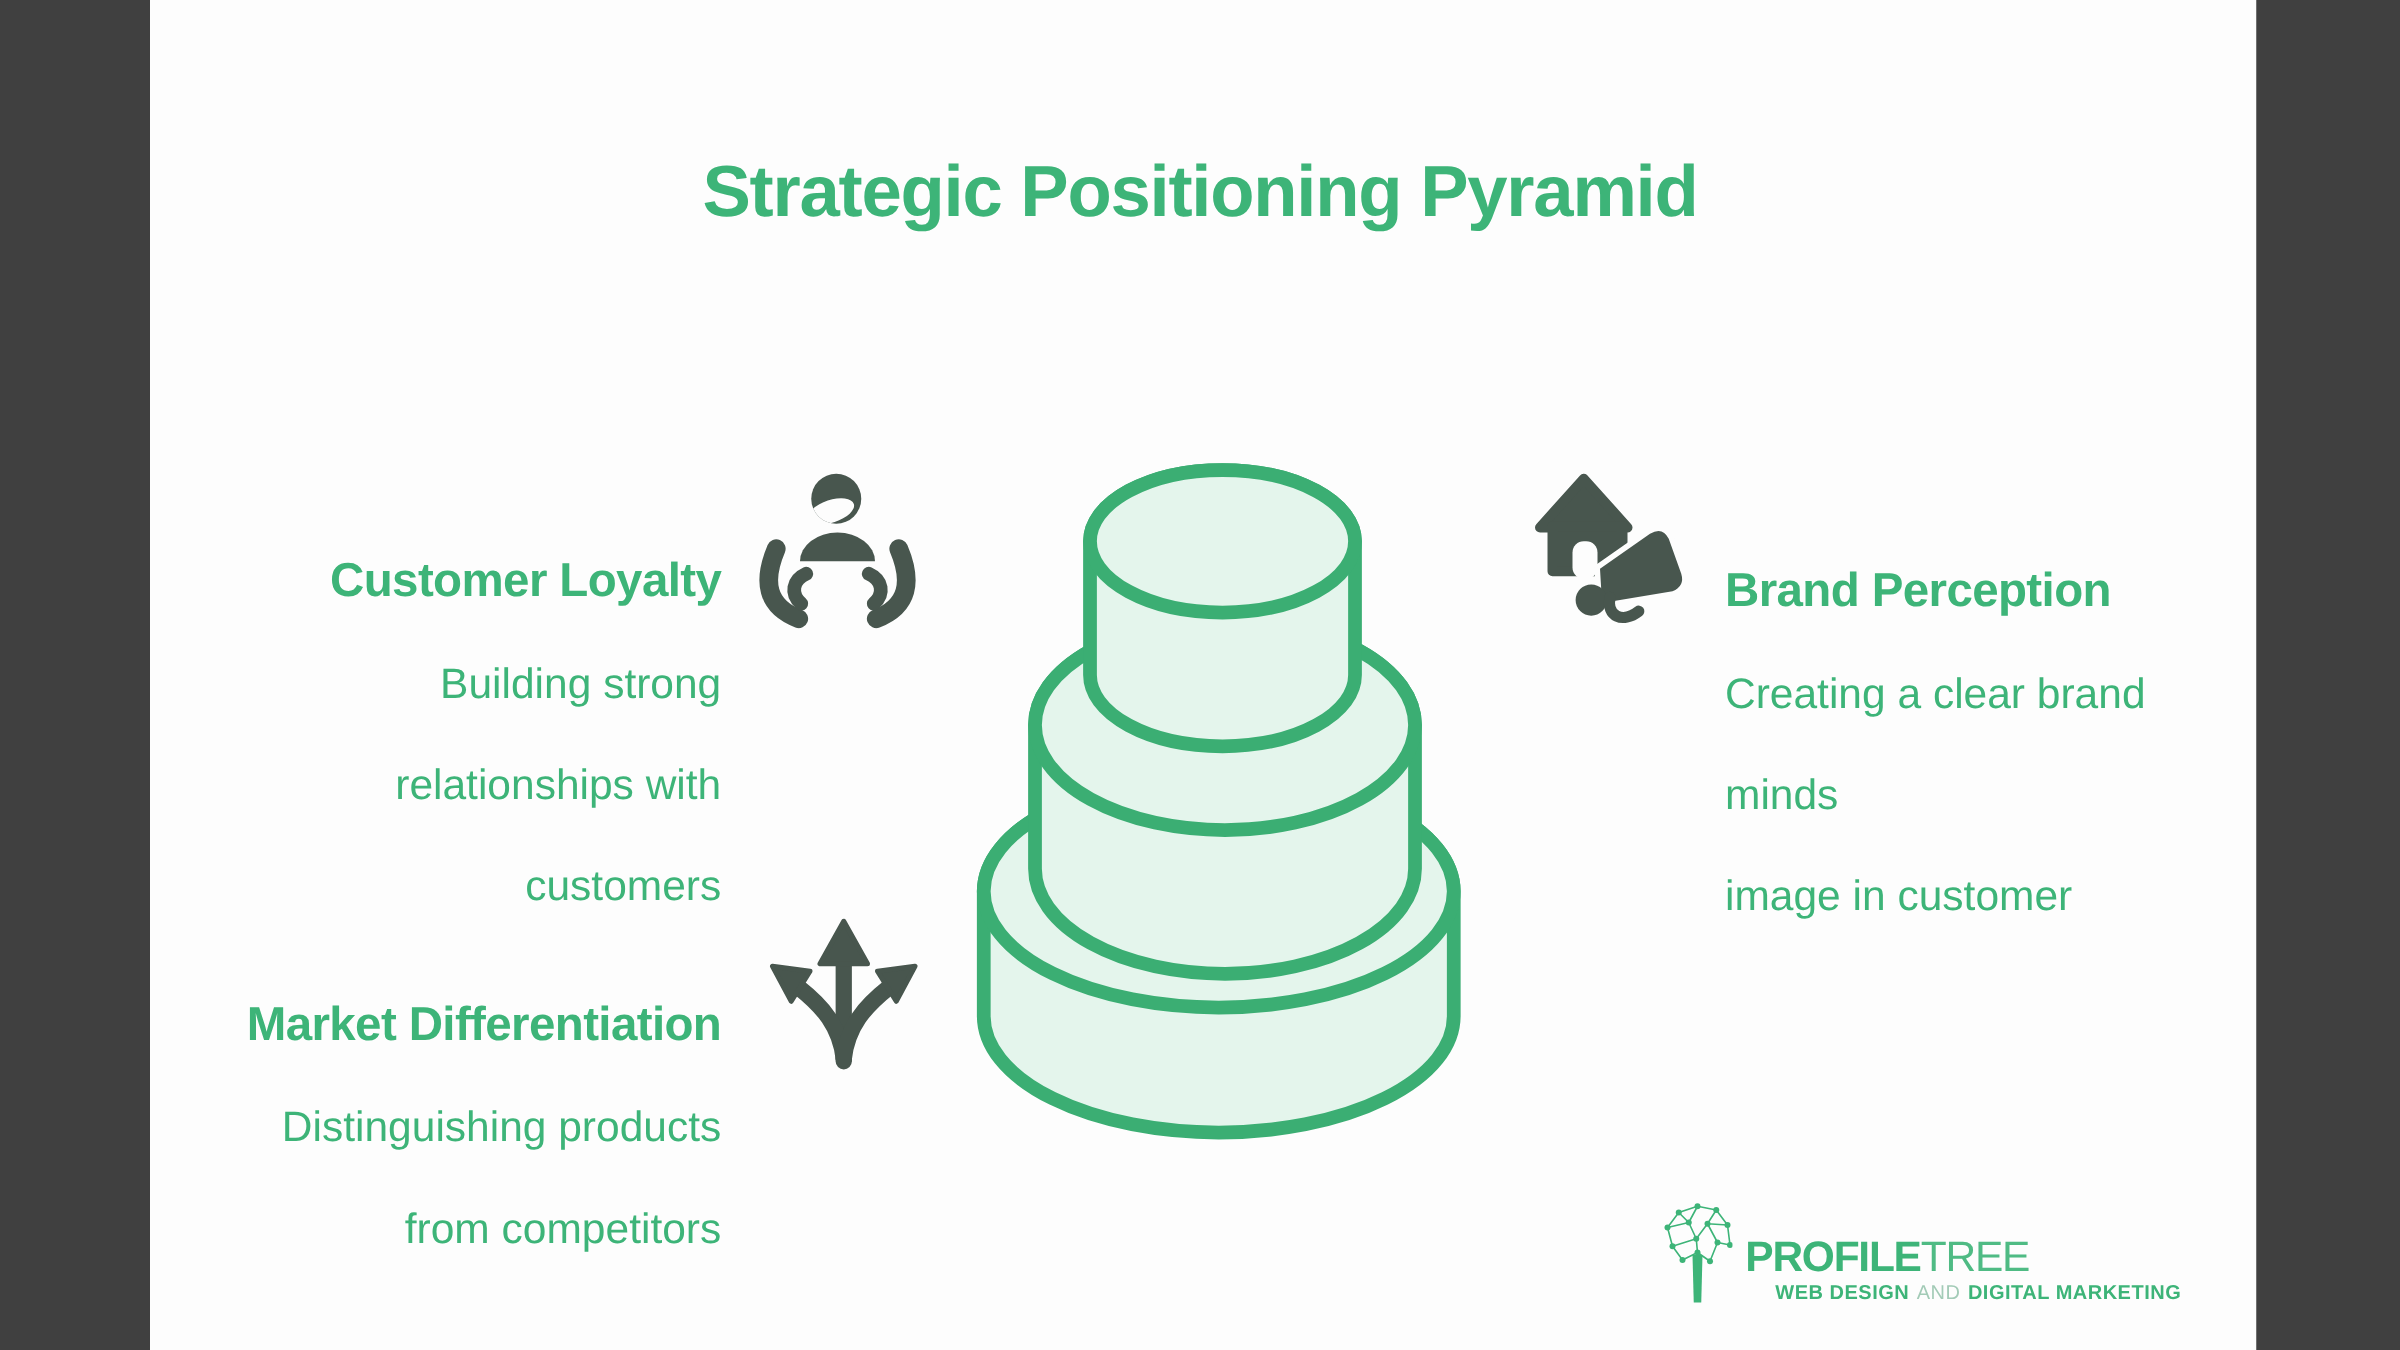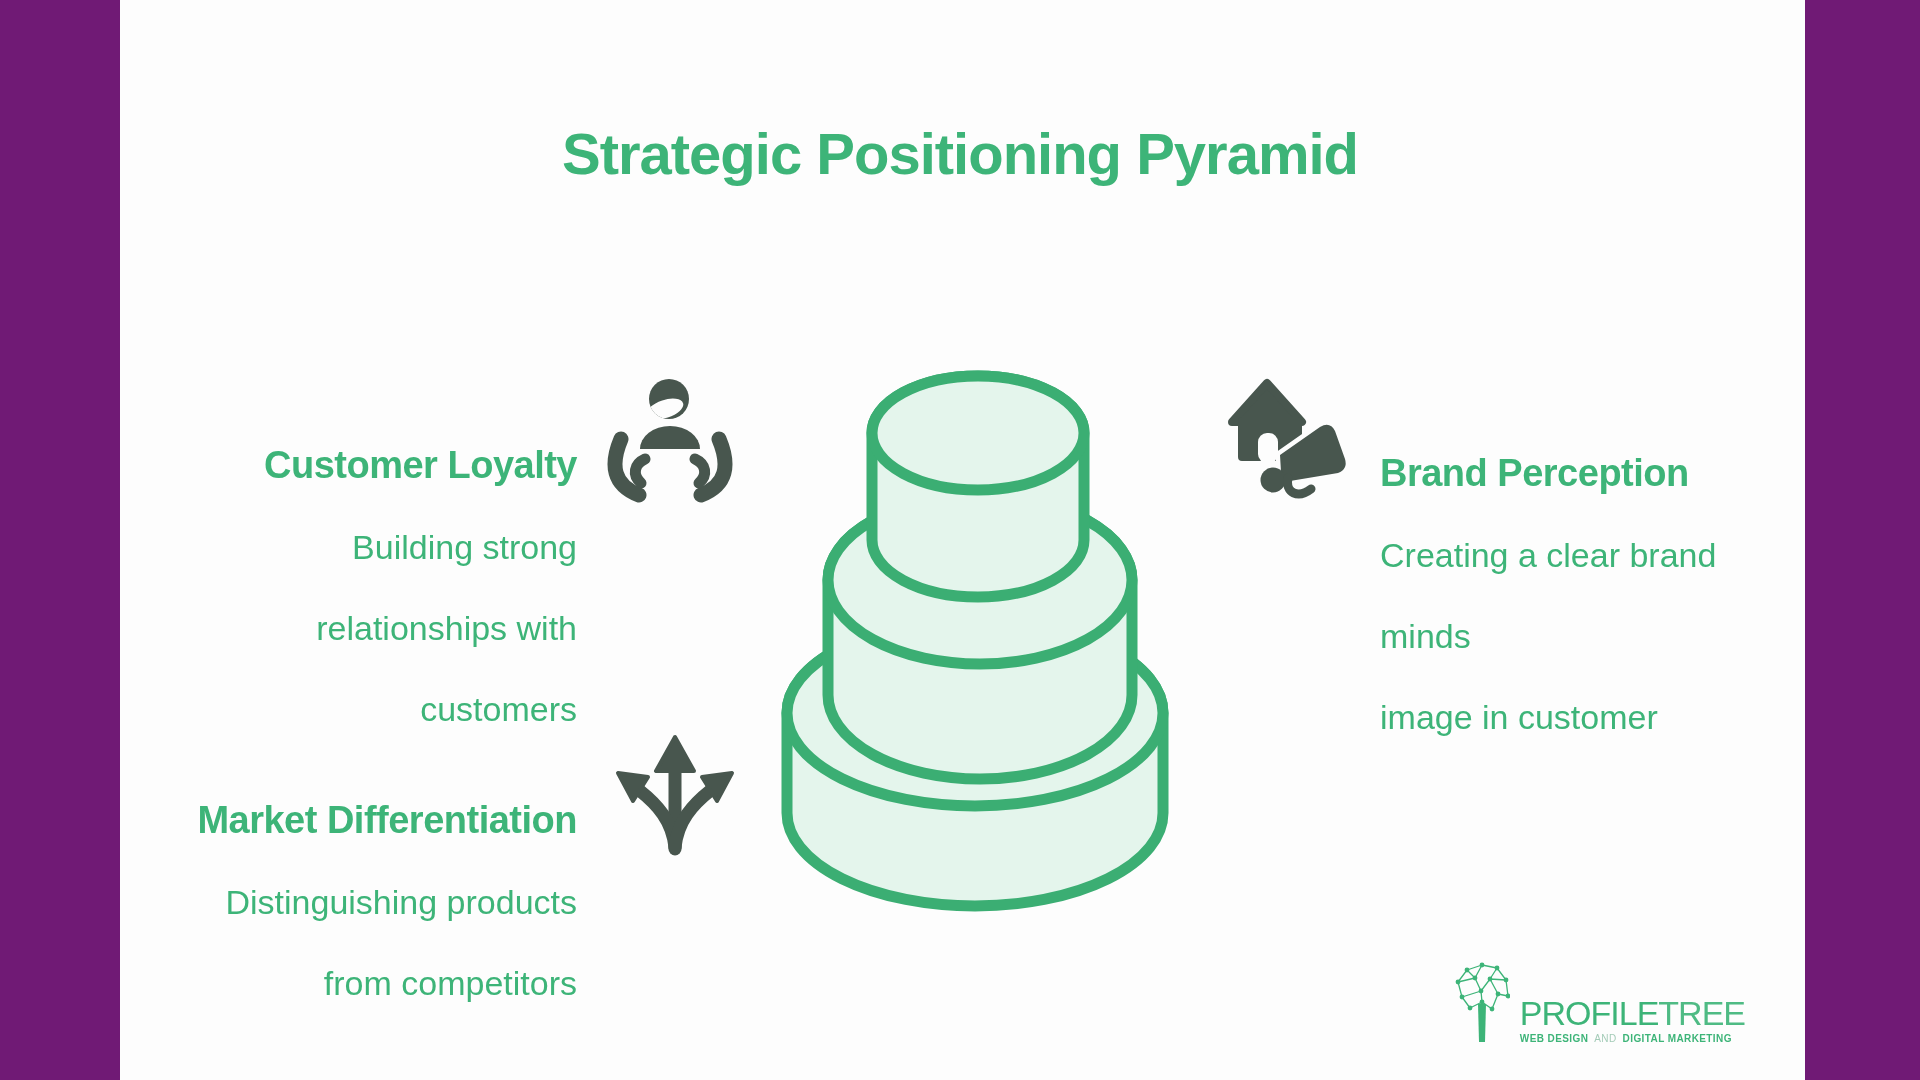--- a/index.html
+++ b/index.html
@@ -2,21 +2,21 @@
 <html><head>
 <meta charset="utf-8">
 <style>
   html, body { margin: 0; padding: 0; background: #ffffff; }
   .stage {
     position: relative;
     width: 1920px;
     height: 1080px;
     overflow: hidden;
     font-family: "Liberation Sans", sans-serif;
-    background: #701a75;
+    background: #404040;
   }
   .canvas {
     position: absolute;
     left: 120px; top: 0;
     width: 1685px; height: 1080px;
     background: #fdfdfd;
   }
   .title {
     position: absolute;
     top: 120px; left: 0; width: 100%;
@@ -55,30 +55,31 @@
     gap: 10px;
   }
   .logo-texts { display: flex; flex-direction: column; gap: 3px; }
   .brand-row {
     font-size: 34px;
     letter-spacing: -1px;
     line-height: 34px;
     color: #3db478;
     white-space: nowrap;
   }
-  .brand-bold  { font-weight: 400; }
+  .brand-bold  { font-weight: 700; }
   .brand-light { font-weight: 400; opacity: 0.9; }
   .tagline-row {
     display: flex;
     gap: 6px;
-    font-size: 10px;
+    font-size: 16px;
     font-weight: 700;
     letter-spacing: 0.4px;
     color: #3db478;
     white-space: nowrap;
+    margin-left: 24px;
   }
   .tagline-mid { color: #a3cbb7; font-weight: 400; }
 </style>
 </head>
 <body>
 
 <div class="stage">
   <div class="canvas"></div>
 
   <h1 class="title">Strategic Positioning Pyramid</h1>

